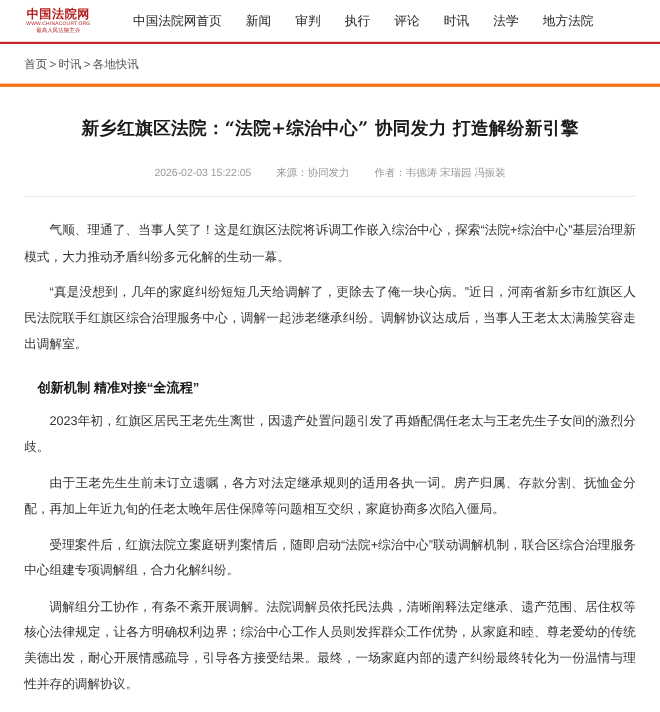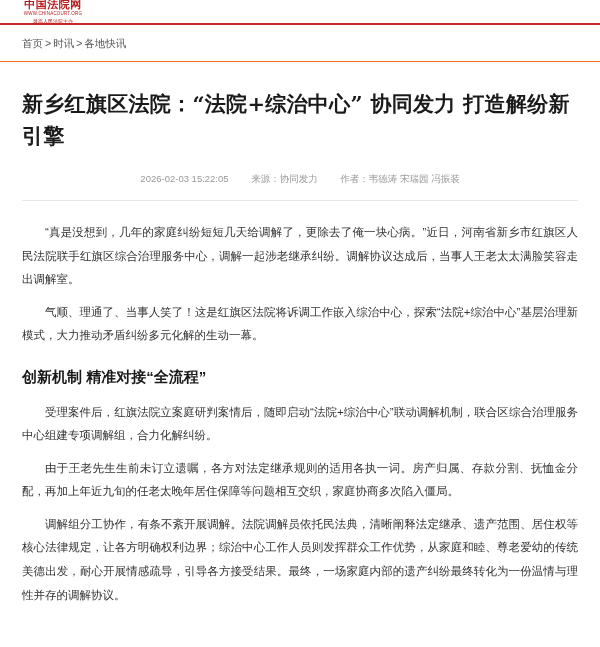--- a/index.html
+++ b/index.html
@@ -6,21 +6,21 @@
   html, body {
     margin: 0; padding: 0;
     width: 600px;
     background: #ffffff;
     font-family: "Liberation Sans", sans-serif;
   }
   body { width: 600px; min-height: 647px; overflow: hidden; }
 
   
   .site-header {
-    height: 25px;
+    height: 40px;
     border-bottom: 2px solid #c62828;
     display: flex;
     align-items: center;
     padding: 0 10px;
     background: #ffffff;
   }
   .logo {
     width: 86px;
     height: 34px;
     flex: 0 0 86px;
@@ -64,33 +64,34 @@
     padding: 4px 11px;
     white-space: nowrap;
   }
   .nav a.first { font-weight: normal; }
 
   
   .breadcrumb {
     padding: 12px 22px 10px 22px;
     font-size: 10.5px;
     color: #555555;
-    border-bottom: 1px solid #f97316;
+    border-bottom: 3px solid #f97316;
   }
   .breadcrumb span { color: #555555; }
   .breadcrumb .sep { margin: 0 2px; }
 
   
   .article {
     padding: 0 22px;
   }
   .headline {
+    text-align: center;
     font-family: "DejaVu Serif", serif;
     font-weight: bold;
-    font-size: 21px;
+    font-size: 16px;
     color: #1a1a1a;
     line-height: 1.5;
     margin: 26px 0 0 0;
     letter-spacing: 0.3px;
   }
   .meta {
     text-align: center;
     font-size: 9.5px;
     color: #999999;
     margin-top: 22px;
@@ -107,48 +108,59 @@
     color: #333333;
     line-height: 2.05;
     margin: 0 0 9px 0;
     text-align: justify;
     text-indent: 2em;
   }
   .body p.subhead {
     font-weight: bold;
     color: #1a1a1a;
     text-indent: 0;
-    margin: 14px 0 8px 0;
-    font-size: 15px;
+    margin: 14px 0 8px 12px;
+    font-size: 12px;
   }
 </style>
 </head>
 <body>
 
 <div class="site-header">
   <div class="logo">
     <div class="logo-main">中国法院网</div>
     <div class="logo-url">WWW.CHINACOURT.ORG</div>
     <div class="logo-sub">最高人民法院主办</div>
   </div>
+  <nav class="nav">
+    <a href="#" class="first">中国法院网首页</a>
+    <a href="#">新闻</a>
+    <a href="#">审判</a>
+    <a href="#">执行</a>
+    <a href="#">评论</a>
+    <a href="#">时讯</a>
+    <a href="#">法学</a>
+    <a href="#">地方法院</a>
+  </nav>
 </div>
 
 <div class="breadcrumb">
   <span>首页</span><span class="sep">&gt;</span><span>时讯</span><span class="sep">&gt;</span><span>各地快讯</span>
 </div>
 
 <div class="article">
   <h1 class="headline">新乡红旗区法院：“法院+综治中心” 协同发力 打造解纷新引擎</h1>
   <div class="meta">
     <span class="item">2026-02-03 15:22:05</span>
     <span class="item">来源：协同发力</span>
     <span class="item">作者：韦德涛 宋瑞园 冯振装</span>
   </div>
   <div class="body">
+    <p>气顺、理通了、当事人笑了！这是红旗区法院将诉调工作嵌入综治中心，探索“法院+综治中心”基层治理新模式，大力推动矛盾纠纷多元化解的生动一幕。</p>
     <p>“真是没想到，几年的家庭纠纷短短几天给调解了，更除去了俺一块心病。”近日，河南省新乡市红旗区人民法院联手红旗区综合治理服务中心，调解一起涉老继承纠纷。调解协议达成后，当事人王老太太满脸笑容走出调解室。</p>
-    <p>气顺、理通了、当事人笑了！这是红旗区法院将诉调工作嵌入综治中心，探索“法院+综治中心”基层治理新模式，大力推动矛盾纠纷多元化解的生动一幕。</p>
     <p class="subhead">创新机制 精准对接“全流程”</p>
+    <p>2023年初，红旗区居民王老先生离世，因遗产处置问题引发了再婚配偶任老太与王老先生子女间的激烈分歧。</p>
+    <p>由于王老先生生前未订立遗嘱，各方对法定继承规则的适用各执一词。房产归属、存款分割、抚恤金分配，再加上年近九旬的任老太晚年居住保障等问题相互交织，家庭协商多次陷入僵局。</p>
     <p>受理案件后，红旗法院立案庭研判案情后，随即启动“法院+综治中心”联动调解机制，联合区综合治理服务中心组建专项调解组，合力化解纠纷。</p>
-    <p>由于王老先生生前未订立遗嘱，各方对法定继承规则的适用各执一词。房产归属、存款分割、抚恤金分配，再加上年近九旬的任老太晚年居住保障等问题相互交织，家庭协商多次陷入僵局。</p>
     <p>调解组分工协作，有条不紊开展调解。法院调解员依托民法典，清晰阐释法定继承、遗产范围、居住权等核心法律规定，让各方明确权利边界；综治中心工作人员则发挥群众工作优势，从家庭和睦、尊老爱幼的传统美德出发，耐心开展情感疏导，引导各方接受结果。最终，一场家庭内部的遗产纠纷最终转化为一份温情与理性并存的调解协议。</p>
 
   </div>
 </div>
 
 </body></html>

